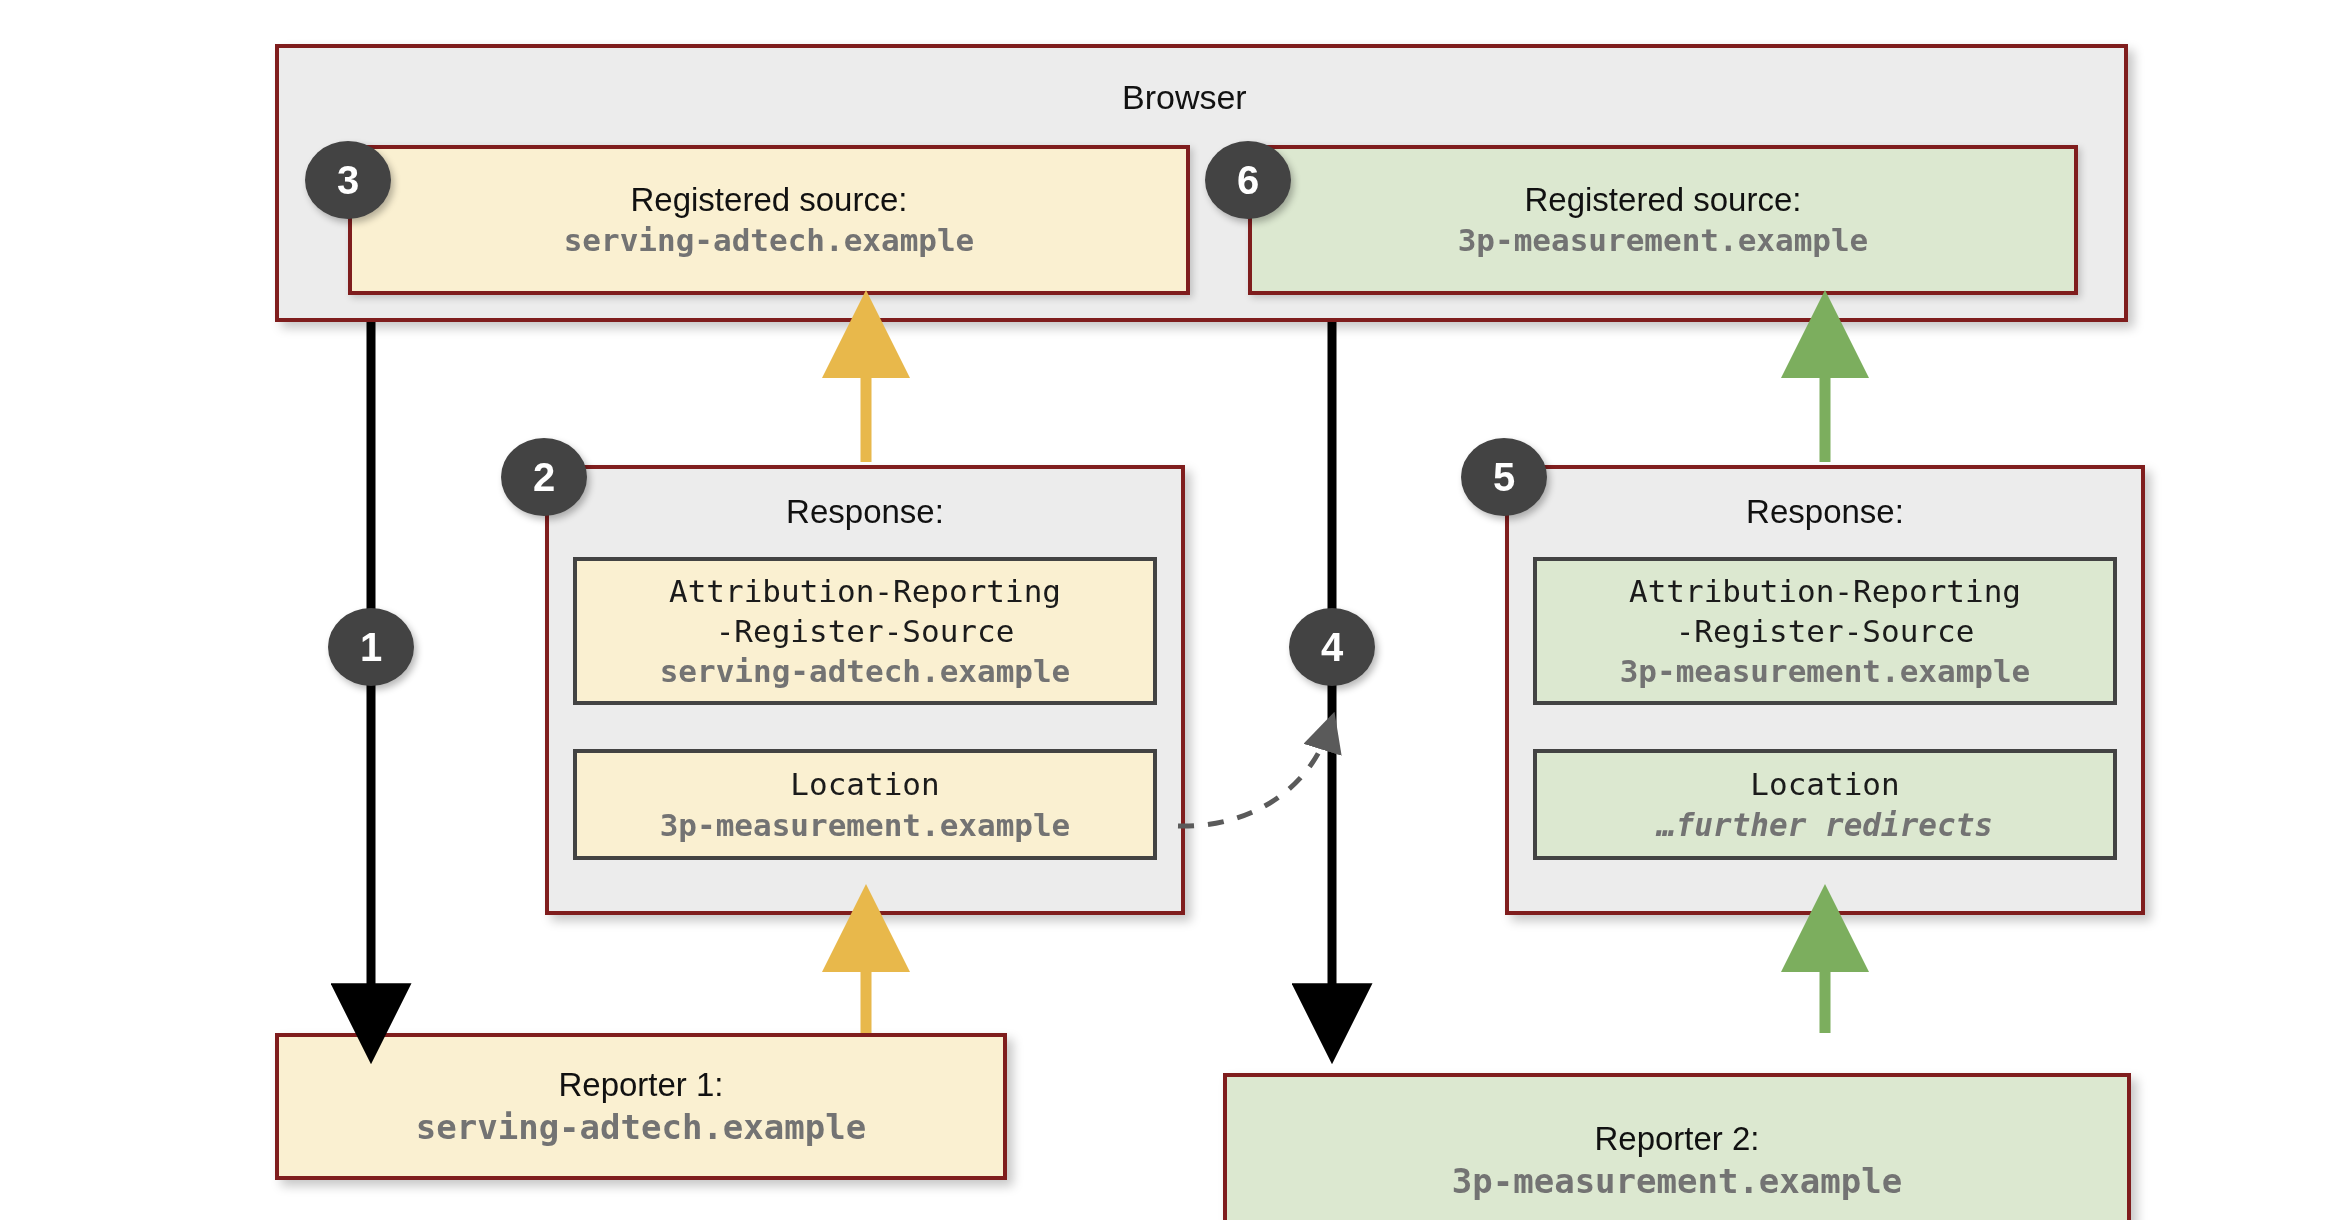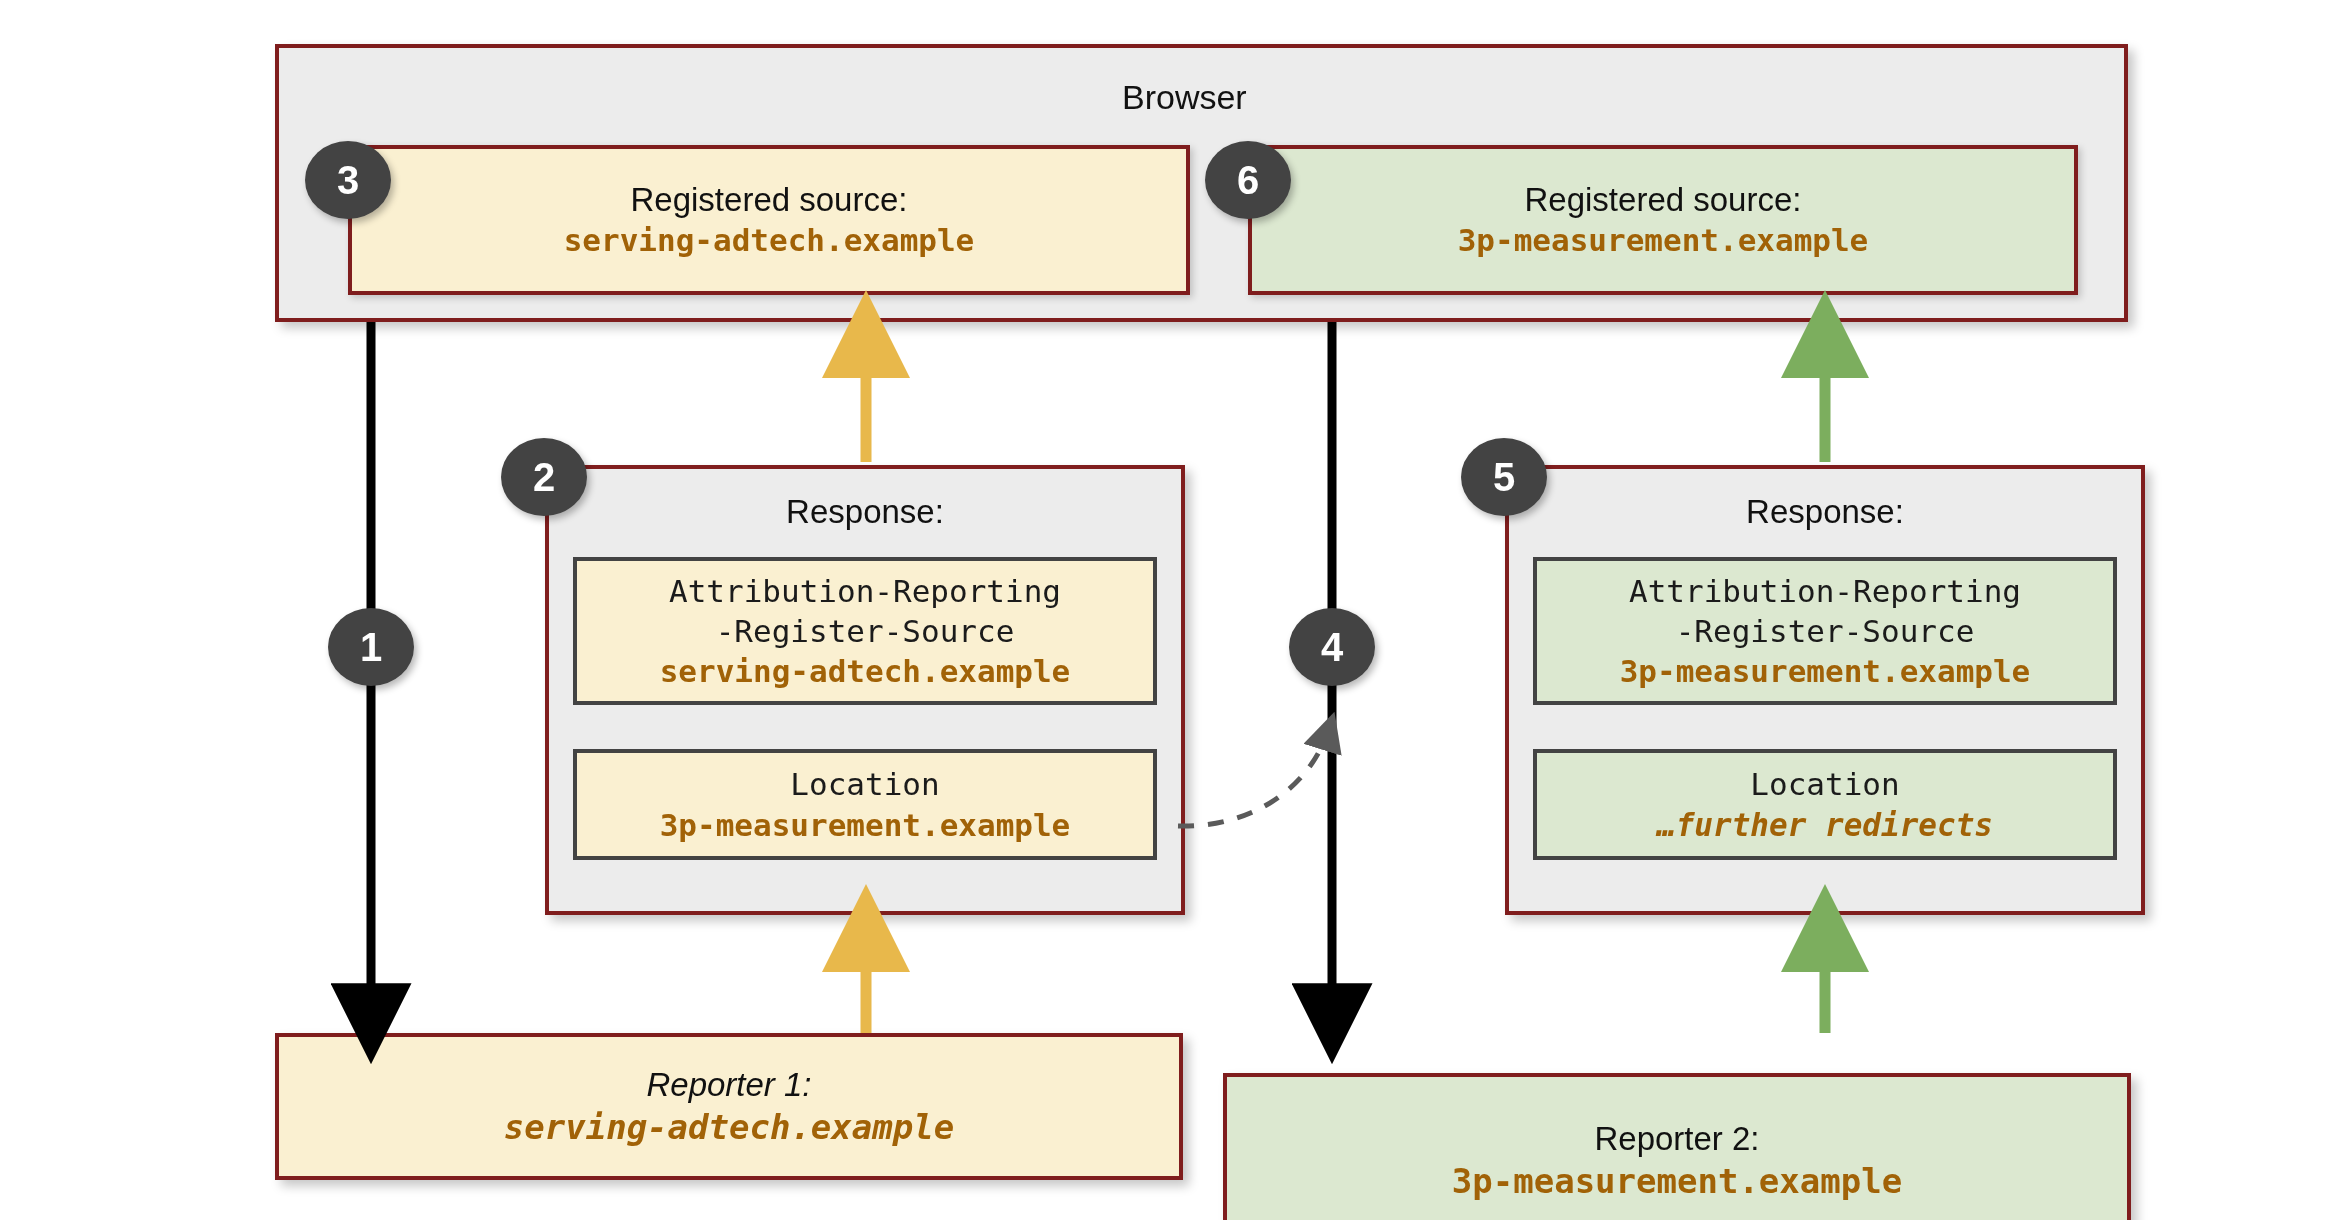--- a/index.html
+++ b/index.html
@@ -53,21 +53,21 @@
     white-space: nowrap;
   }
   .mono {
     font-family: "DejaVu Sans Mono", "Liberation Mono", monospace;
     font-size: 31px;
     line-height: 1.3;
     text-align: center;
     white-space: nowrap;
   }
   .mono.dark  { color: #1b1b1b; }
-  .mono.green-text { color: #a16207; font-weight: bold; }
+  .mono.green-text { color: #737373; font-weight: bold; }
   .mono.green-text.ital { font-style: italic; }
 
   .browser-label {
     position: absolute;
     font-family: "Liberation Sans", sans-serif;
     font-size: 34px;
     color: #121212;
     white-space: nowrap;
   }
 
@@ -183,21 +183,21 @@
     <div class="mono dark">Location</div>
     <div class="mono green-text ital">…further redirects</div>
   </div>
 
   <div class="badge" style="left:1461px; top:438px;">5</div>
 
   <div class="badge" style="left:328px; top:608px;">1</div>
 
   <div class="badge" style="left:1289px; top:608px;">4</div>
 
-  <div class="box yellow" style="left:275px; top:1033px; width:908px; height:147px;font-style:italic;">
+  <div class="box yellow" style="left:275px; top:1033px; width:732px; height:147px;">
     <div class="plain-title">Reporter 1:</div>
     <div class="mono green-text" style="font-size:34px;">serving-adtech.example</div>
   </div>
 
   <div class="box green" style="left:1223px; top:1033px; width:908px; height:175px;margin-top:40px;">
     <div class="plain-title">Reporter 2:</div>
     <div class="mono green-text" style="font-size:34px;">3p-measurement.example</div>
   </div>
 
 </div>

